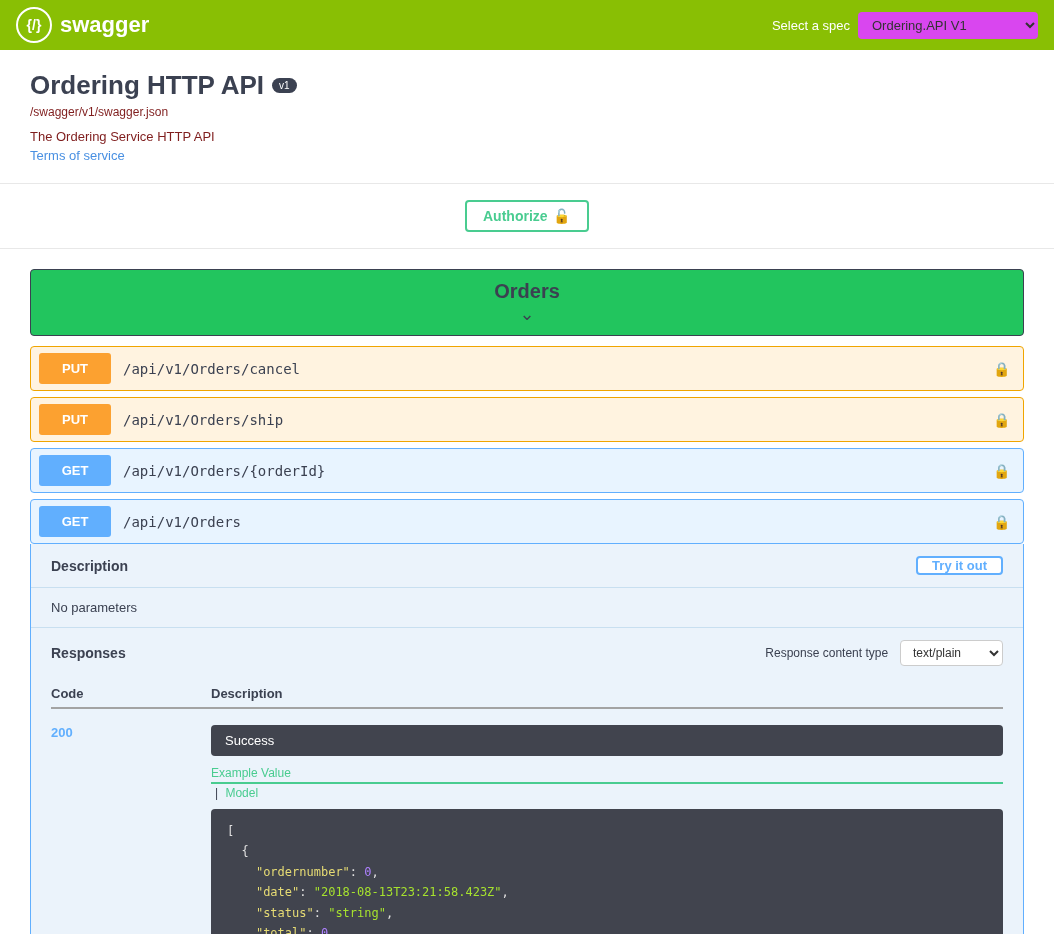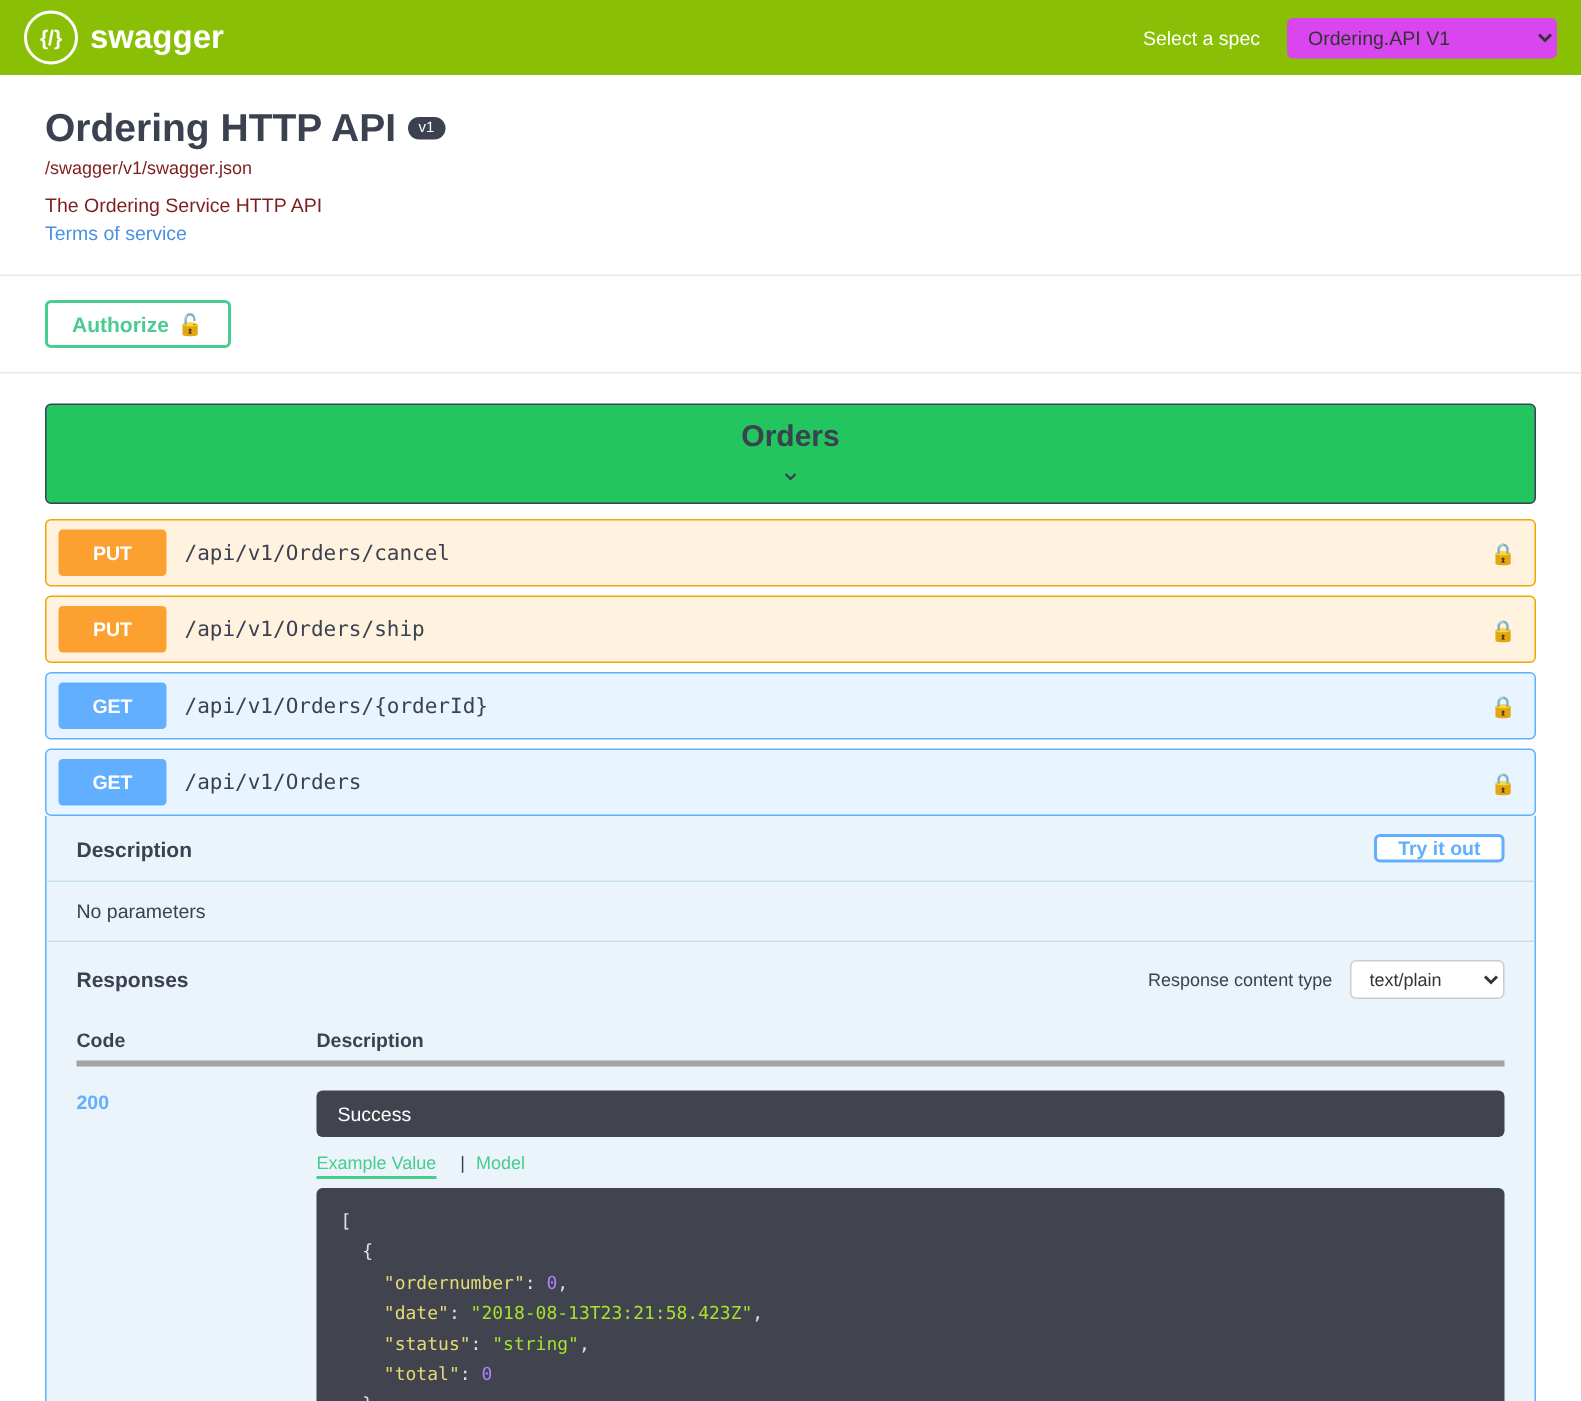--- a/index.html
+++ b/index.html
@@ -30,21 +30,21 @@
       display: flex;
       align-items: center;
       justify-content: center;
       font-size: 14px;
       color: #fff;
       font-weight: bold;
     }
     .spec-selector {
       display: flex;
       align-items: center;
-      gap: 18px;
+      gap: 8px;
       color: #fff;
       font-size: 13px;
     }
     .spec-selector select {
       padding: 5px 28px 5px 10px;
       border: none;
       border-radius: 4px;
       font-size: 13px;
       background: #d946ef;
       color: #333;
@@ -91,21 +91,21 @@
       font-size: 13px;
       text-decoration: none;
       display: inline-block;
       margin-top: 4px;
     }
 
     
     .auth-bar {
       padding: 16px 30px;
       display: flex;
-      justify-content: flex-start;
+      justify-content: center;
       align-items: center;
       border-bottom: 1px solid #e8e8e8;
     }
     .authorize-btn {
       display: flex;
       align-items: center;
       gap: 6px;
       border: 2px solid #49cc90;
       color: #49cc90;
       background: #fff;
@@ -252,21 +252,21 @@
       appearance: auto;
       cursor: pointer;
     }
     .response-table-header {
       display: grid;
       grid-template-columns: 160px 1fr;
       font-weight: 700;
       font-size: 13px;
       color: #3b4151;
       padding: 6px 0;
-      border-bottom: 4px solid #a3a3a3;
+      border-bottom: 2px solid #a3a3a3;
       margin-bottom: 8px;
     }
     .response-row {
       display: grid;
       grid-template-columns: 160px 1fr;
       padding: 8px 0;
     }
     .response-code {
       font-size: 13px;
       color: #61affe;
@@ -279,23 +279,24 @@
       background: #41444e;
       color: #fff;
       border-radius: 4px;
       padding: 8px 14px;
       font-size: 13px;
       margin-bottom: 8px;
     }
 
     .example-tabs {
       display: flex;
-      gap: 12px;
+      gap: 0;
       margin-bottom: 6px;
       font-size: 12px;
+      flex-direction: column;
     }
     .example-tab {
       color: #49cc90;
       cursor: pointer;
       padding: 2px 0;
       text-decoration: none;
       border-bottom: 1px solid transparent;
     }
     .example-tab + .example-tab::before {
       content: ' | ';

